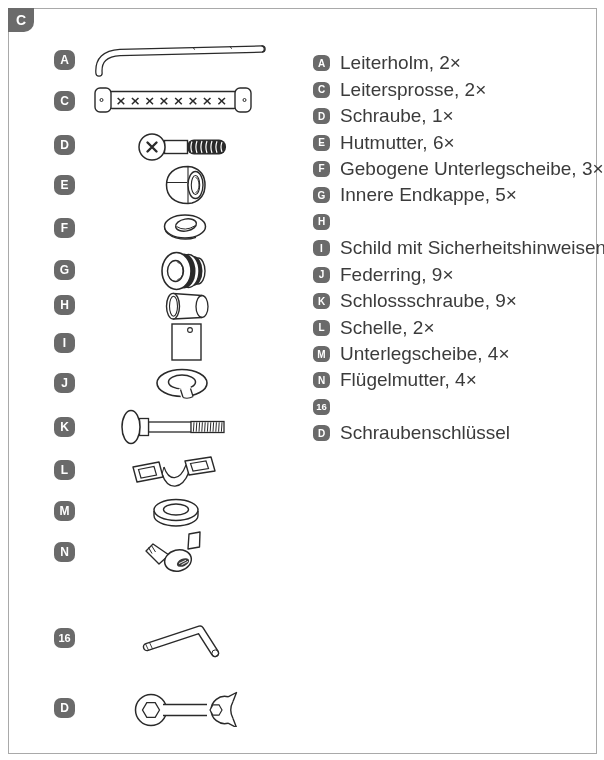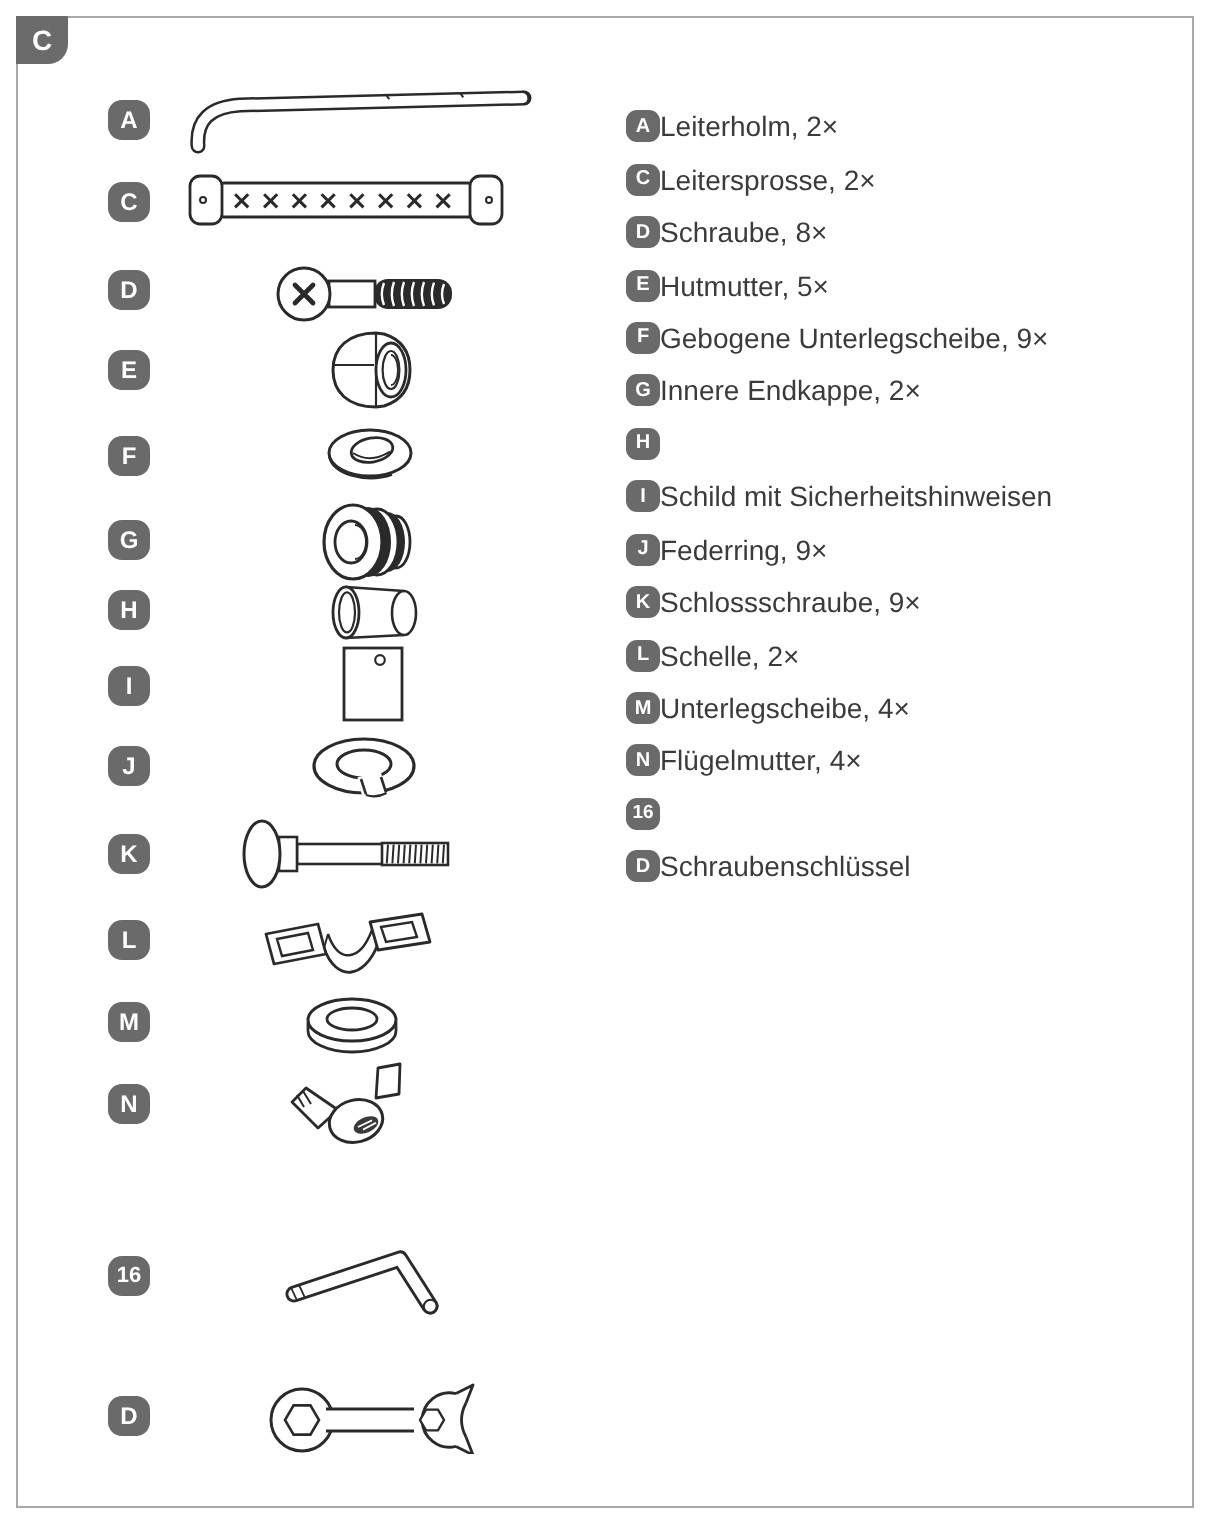--- a/index.html
+++ b/index.html
@@ -25,21 +25,21 @@
     border-radius:7px; z-index:2;
   }
   .icon { position:absolute; z-index:1; }
   .plist { position:absolute; left:313px; top:50px; z-index:2; }
   .prow { height:26.45px; display:flex; align-items:center; }
   .prow .b {
     flex:0 0 17px; width:17px; height:16px; border-radius:5.5px;
     background:#6a6a6a; color:#fff; font-weight:bold; font-size:10px;
     display:flex; align-items:center; justify-content:center;
   }
-  .prow .t { font-size:14px; color:#3b3b3b; white-space:nowrap; }
+  .prow .t { margin-left:10px; font-size:19px; color:#3b3b3b; white-space:nowrap; }
 </style>
 </head>
 <body>
 
 <div class="frame"></div>
 <div class="corner-badge">C</div>
 
 <span class="pbadge" style="top:50px">A</span>
 <span class="pbadge" style="top:91px">C</span>
 <span class="pbadge" style="top:135px">D</span>
@@ -180,33 +180,33 @@
   <div class="prow">
     <span class="b">A</span>
     <span class="t">Leiterholm, 2×</span>
   </div>
   <div class="prow">
     <span class="b">C</span>
     <span class="t">Leitersprosse, 2×</span>
   </div>
   <div class="prow">
     <span class="b">D</span>
-    <span class="t">Schraube, 8×</span>
+    <span class="t">Schraube, 1×</span>
   </div>
   <div class="prow">
     <span class="b">E</span>
-    <span class="t">Hutmutter, 5×</span>
+    <span class="t">Hutmutter, 6×</span>
   </div>
   <div class="prow">
     <span class="b">F</span>
-    <span class="t">Gebogene Unterlegscheibe, 9×</span>
+    <span class="t">Gebogene Unterlegscheibe, 3×</span>
   </div>
   <div class="prow">
     <span class="b">G</span>
-    <span class="t">Innere Endkappe, 2×</span>
+    <span class="t">Innere Endkappe, 5×</span>
   </div>
   <div class="prow">
     <span class="b">H</span>
   </div>
   <div class="prow">
     <span class="b">I</span>
     <span class="t">Schild mit Sicherheitshinweisen</span>
   </div>
   <div class="prow">
     <span class="b">J</span>

